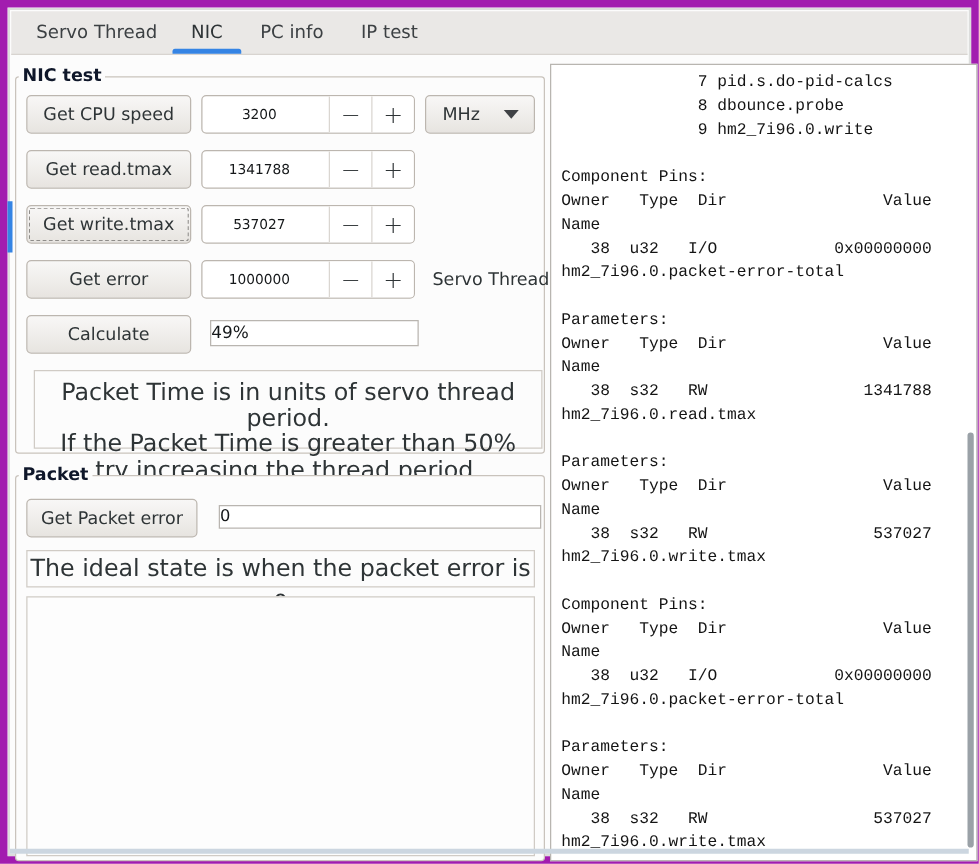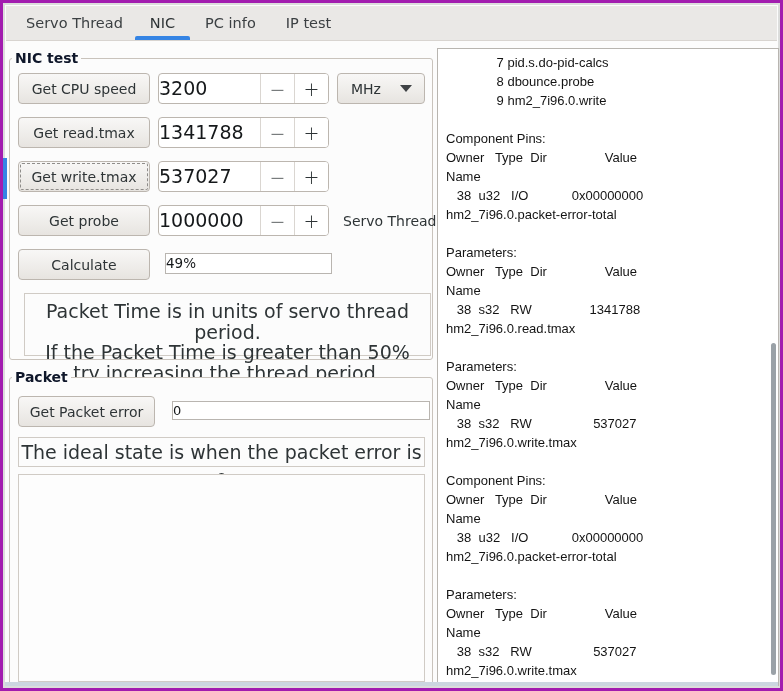--- a/index.html
+++ b/index.html
@@ -1,19 +1,19 @@
 <!DOCTYPE html>
 <html><head>
 <meta charset="utf-8">
 <style>
   * { margin:0; padding:0; box-sizing:border-box; }
   html,body { width:783px; height:691px; overflow:hidden; background:#fcfcfc;
               font-family:"DejaVu Sans", "Liberation Sans", sans-serif; }
   .window { position:absolute; inset:0; width:783px; height:691px;
-            background:#fcfcfc; border:3px solid #a21caf;
+            background:#fcfcfc; border:6px solid #a21caf;
             box-shadow: inset 0 0 0 2px #dcdddc; padding-left: 48px; }
   .bottom-strip { position:absolute; left:2px; right:2px; bottom:2px; height:4px;
                   background:#ccd6e0; }
 
   
   .tabbar { position:absolute; left:3px; right:3px; top:3px; height:35px;
             background:#eae8e6; border-bottom:1px solid #d8d4d0;
             display:flex; align-items:stretch; padding-left:8px; }
   .tab { position:relative; display:flex; align-items:center; padding:0 15px;
          font-size:14.5px; color:#3c4043; cursor:default; }
@@ -32,21 +32,21 @@
 
   .row { position:absolute; left:0; width:424px; height:36px; }
 
   .gbtn { position:absolute; height:31px; border:1px solid #bcb6af; border-radius:4px;
           background:linear-gradient(to bottom,#f8f7f6 0%,#eeece9 60%,#e7e4e0 100%);
           font-family:inherit; font-size:14px; color:#2e3436; cursor:default; }
   .gbtn.focused { outline:1px dashed #8f8d8a; outline-offset:-3px; }
 
   .spin { position:absolute; left:154px; width:171px; height:31px; background:#ffffff;
           border:1px solid #bcb6af; border-radius:4px; display:flex; overflow:hidden; }
-  .spin-val { flex:1; text-align:left; padding-right:10px; font-size:19px;
+  .spin-val { flex:1; text-align:center; padding-right:10px; font-size:11px;
               color:#15181a; line-height:29px; }
   .spin-btn { width:34px; border-left:1px solid #dad6d1; display:flex;
               align-items:center; justify-content:center; font-size:19px;
               font-weight:300; color:#2e3436; background:#ffffff; cursor:default; }
 
   .combo { position:absolute; left:333px; width:88px; height:31px;
            border:1px solid #bcb6af; border-radius:4px;
            background:linear-gradient(to bottom,#f8f7f6 0%,#eeece9 60%,#e7e4e0 100%);
            display:flex; align-items:center; cursor:default; }
   .combo .combo-text { font-size:14px; color:#2e3436; margin-left:13px; }
@@ -69,21 +69,21 @@
   .nic-note { left:14px; top:234px; width:407px; height:63px; padding-top:7px;
               line-height:20.5px; }
   .packet-note { left:8px; top:59px; width:407px; height:30px; line-height:28px; }
   .empty-box { position:absolute; left:8px; top:96px; width:407px; height:208px;
                border:1px solid #d0cbc5; background:#fdfdfd; }
 
   
   .outpanel { position:absolute; left:434px; top:45px; width:342px; height:638px;
               background:#ffffff; border:1px solid #b8b5b0; }
   .outlines { position:absolute; left:8px; top:4px; right:14px;
-              font-family:Liberation Sans, sans-serif;
+              font-family:Liberation Mono, monospace;
               font-size:13px; color:#141414; }
   .out-line { height:19px; line-height:19px; white-space:pre; }
   .vthumb { position:absolute; right:2px; top:294px; width:5px; height:332px;
             background:#9aa1a7; border-radius:3px; }
 
   .left-indicator { position:absolute; left:0; top:155px; width:4px; height:41px;
                     background:#3584e4; }
 </style>
 </head>
 <body>
@@ -136,21 +136,21 @@
     <div class="row" style="top:102px;">
       <button class="gbtn focused" style="left:8px; width:132px;">Get write.tmax</button>
       <div class="spin" style="left:148px;">
         <div class="spin-val">537027</div>
         <div class="spin-btn">−</div>
         <div class="spin-btn">+</div>
       </div>
     </div>
 
     <div class="row" style="top:146px;">
-      <button class="gbtn" style="left:8px; width:132px;">Get probe</button>
+      <button class="gbtn" style="left:8px; width:132px;">Get error</button>
       <div class="spin" style="left:148px;">
         <div class="spin-val">1000000</div>
         <div class="spin-btn">−</div>
         <div class="spin-btn">+</div>
       </div>
       <div class="side-label">Servo Thread</div>
     </div>
 
     <div class="row" style="top:190px;">
       <button class="gbtn" style="left:8px; width:132px;">Calculate</button>

